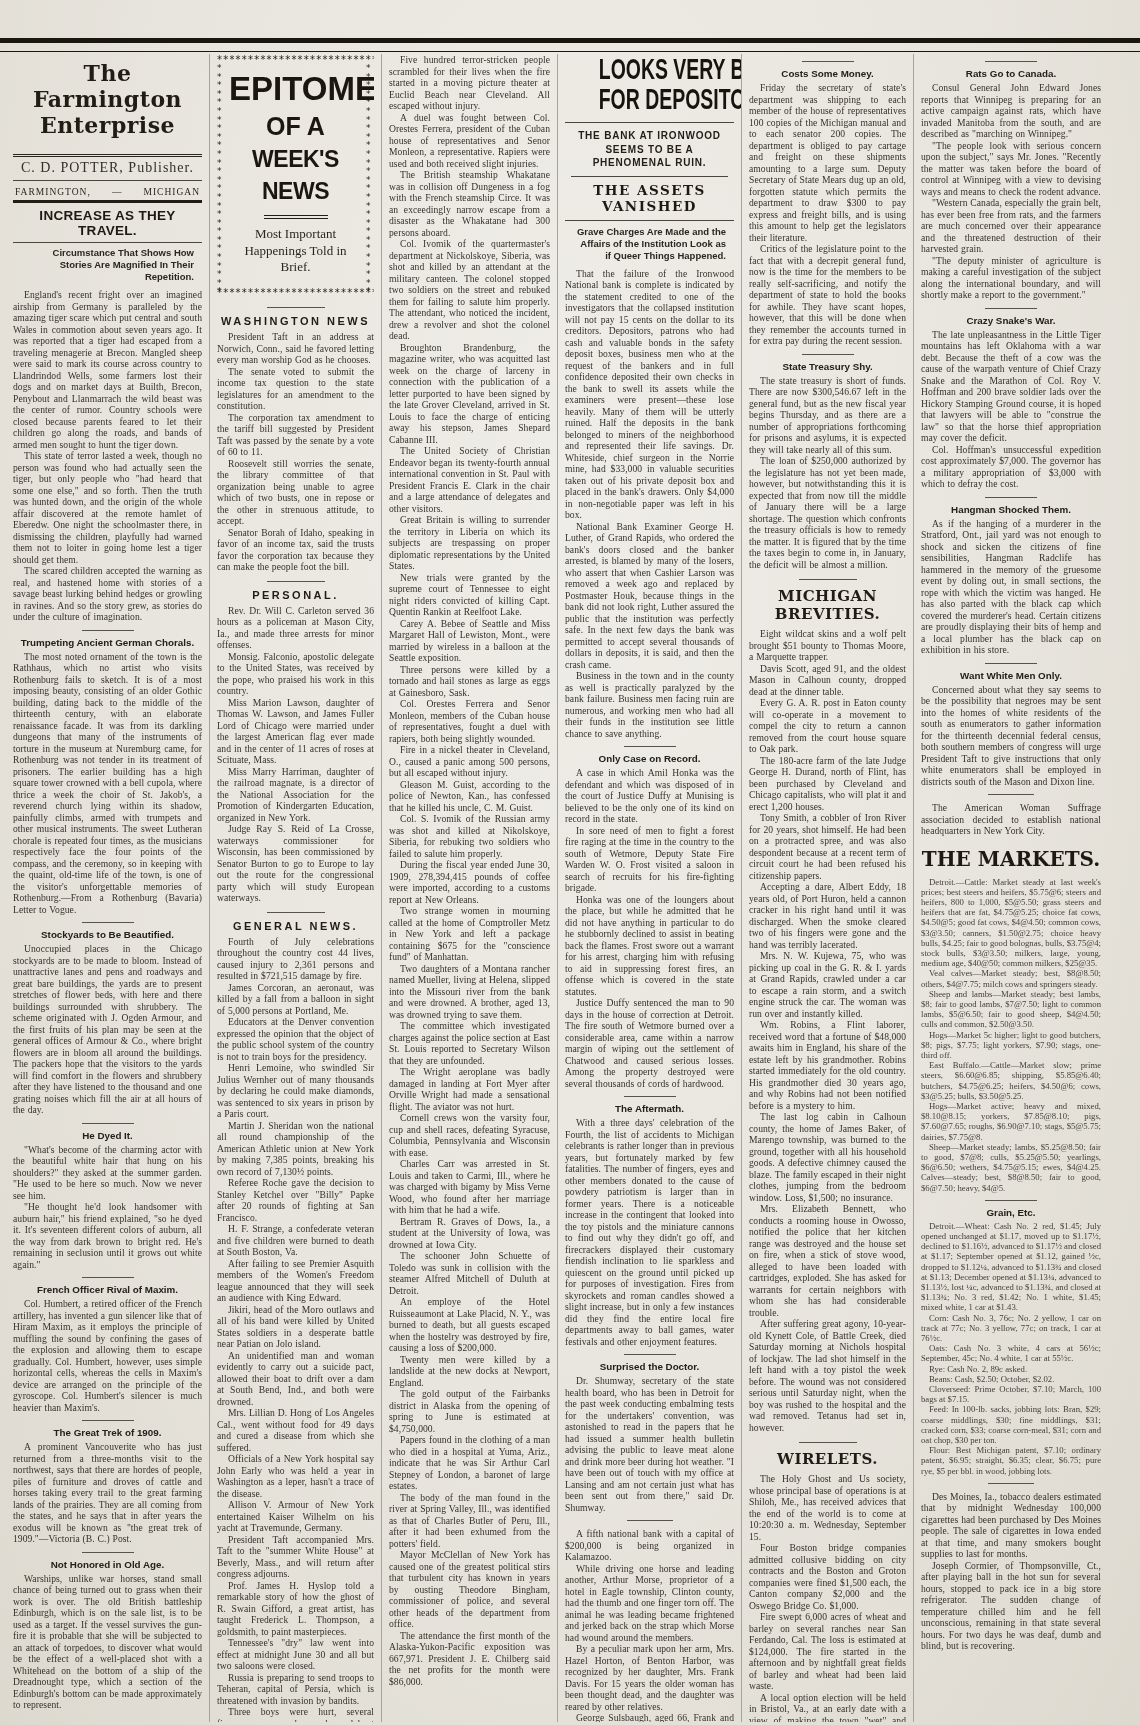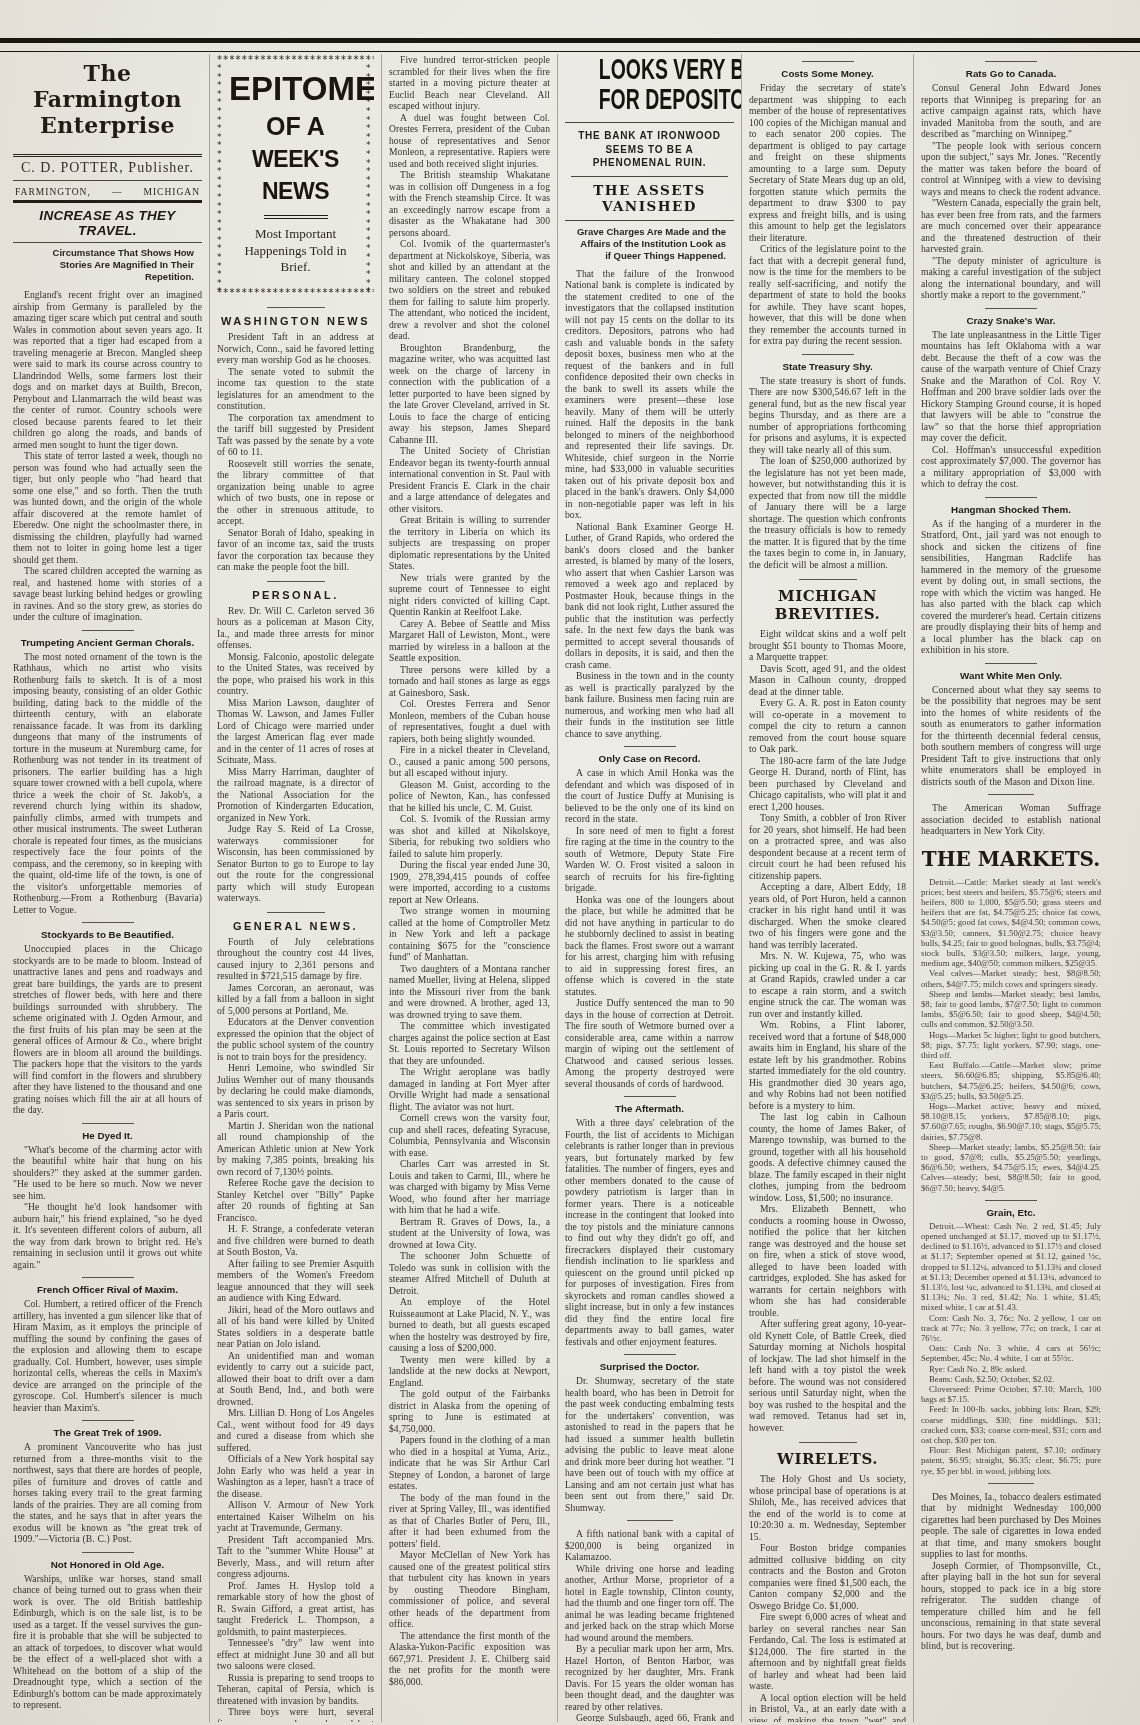--- a/index.html
+++ b/index.html
@@ -23,21 +23,21 @@
   .masthead{font-family:"DejaVu Serif",serif;font-weight:bold;font-size:22px;
     text-align:center;letter-spacing:.5px;color:#211d15;margin:6px 0 2px;
     border-bottom:3px double #2a261d;padding-bottom:16px;}
   .publine{text-align:center;font-size:14px;letter-spacing:1px;margin:3px 0 4px;
     border-bottom:1px solid #4a463c;padding-bottom:4px;}
   .dateline{display:flex;justify-content:space-between;font-size:9.5px;
     letter-spacing:1px;font-variant:small-caps;border-bottom:3px solid #211d15;
     padding:2px 2px 3px;margin-bottom:5px;color:#2a261d;}
   .headline1{font-family:"Liberation Sans",sans-serif;font-weight:bold;
     font-size:13.5px;text-align:center;letter-spacing:.3px;color:#1e1a13;
-    margin:3px 0 4px;border-bottom:1px solid #4a463c;padding-bottom:4px;font-style:italic;}
+    margin:3px 0 4px;border-bottom:1px solid #4a463c;padding-bottom:4px;}
   .deck{font-family:"Liberation Sans",sans-serif;font-weight:bold;font-size:9.5px;
     line-height:12px;text-align:right;margin:2px 8px 6px;color:#2b2720;}
   .subhead{font-family:"Liberation Sans",sans-serif;font-weight:bold;font-size:9.8px;
     text-align:center;margin:7px 0 3px;color:#24201a;}
   .subhead::before{content:"";display:block;width:52px;margin:0 auto 6px;
     border-top:1px solid #57534a;}
   .section{font-family:"Liberation Sans",sans-serif;font-weight:bold;font-size:11px;
     letter-spacing:2.5px;text-align:center;margin:8px 0 4px;color:#211d15;}
   .section::before{content:"";display:block;width:58px;margin:0 auto 7px;
     border-top:1px solid #57534a;}

